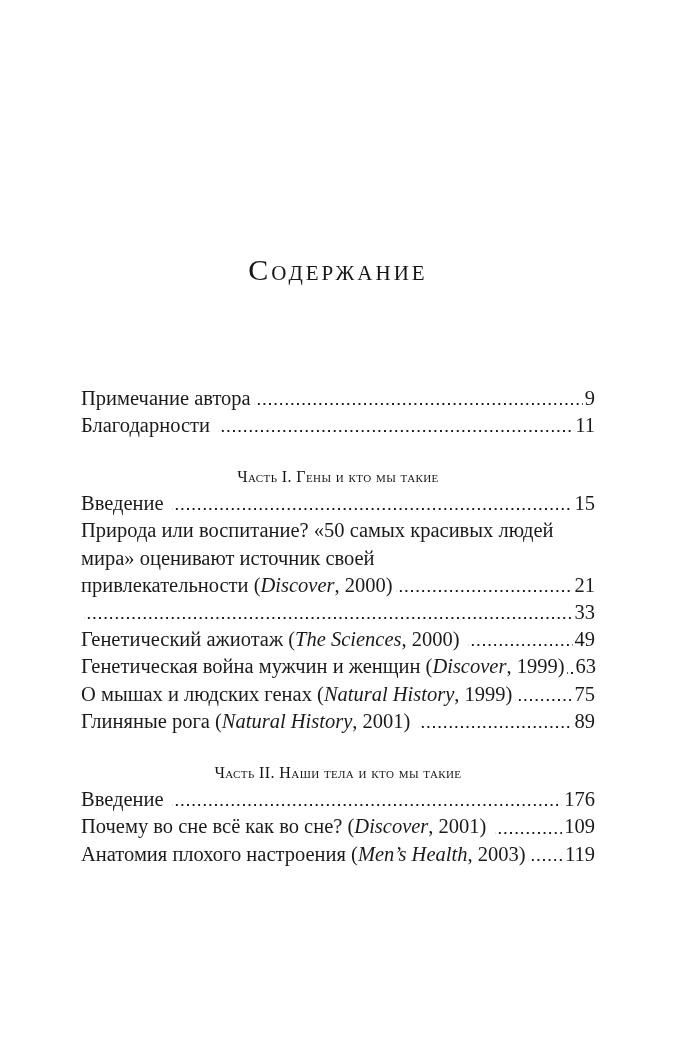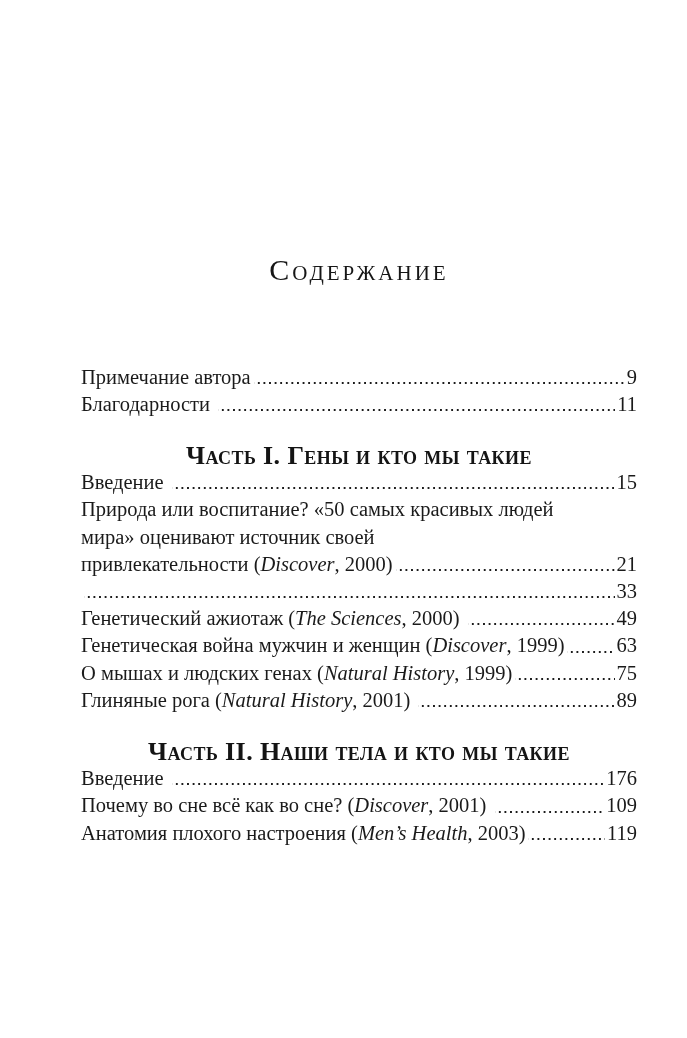--- a/index.html
+++ b/index.html
@@ -8,45 +8,45 @@
     height: 1038px;
     background: #ffffff;
     color: #1a1a1a;
     font-family: "Liberation Serif", "DejaVu Serif", serif;
     overflow: hidden;
   }
   .page {
     box-sizing: border-box;
     width: 687px;
     height: 1038px;
-    padding: 253px 50px 0 81px;
+    padding: 253px 92px 0 81px;
     position: relative;
   }
   .title {
     margin: 0;
     font-size: 30px;
     font-weight: normal;
     font-variant: small-caps;
     letter-spacing: 3px;
     text-align: center;
     line-height: 1.15;
     color: #161616;
   }
   .toc {
-    margin-top: 76px;
+    margin-top: 97px;
     font-size: 20.5px;
     line-height: 27.2px;
     color: #1a1a1a;
   }
   .section-heading {
     margin-top: 24px;
     text-align: center;
-    font-weight: bold;
+    font-weight: normal;
     font-variant: small-caps;
-    font-size: 26px;
+    font-size: 16px;
     letter-spacing: 0.4px;
     line-height: 27.2px;
     color: #141414;
   }
   .toc-line {
     display: flex;
     align-items: baseline;
     line-height: 27.2px;
   }
   .entry-text { white-space: pre; }

